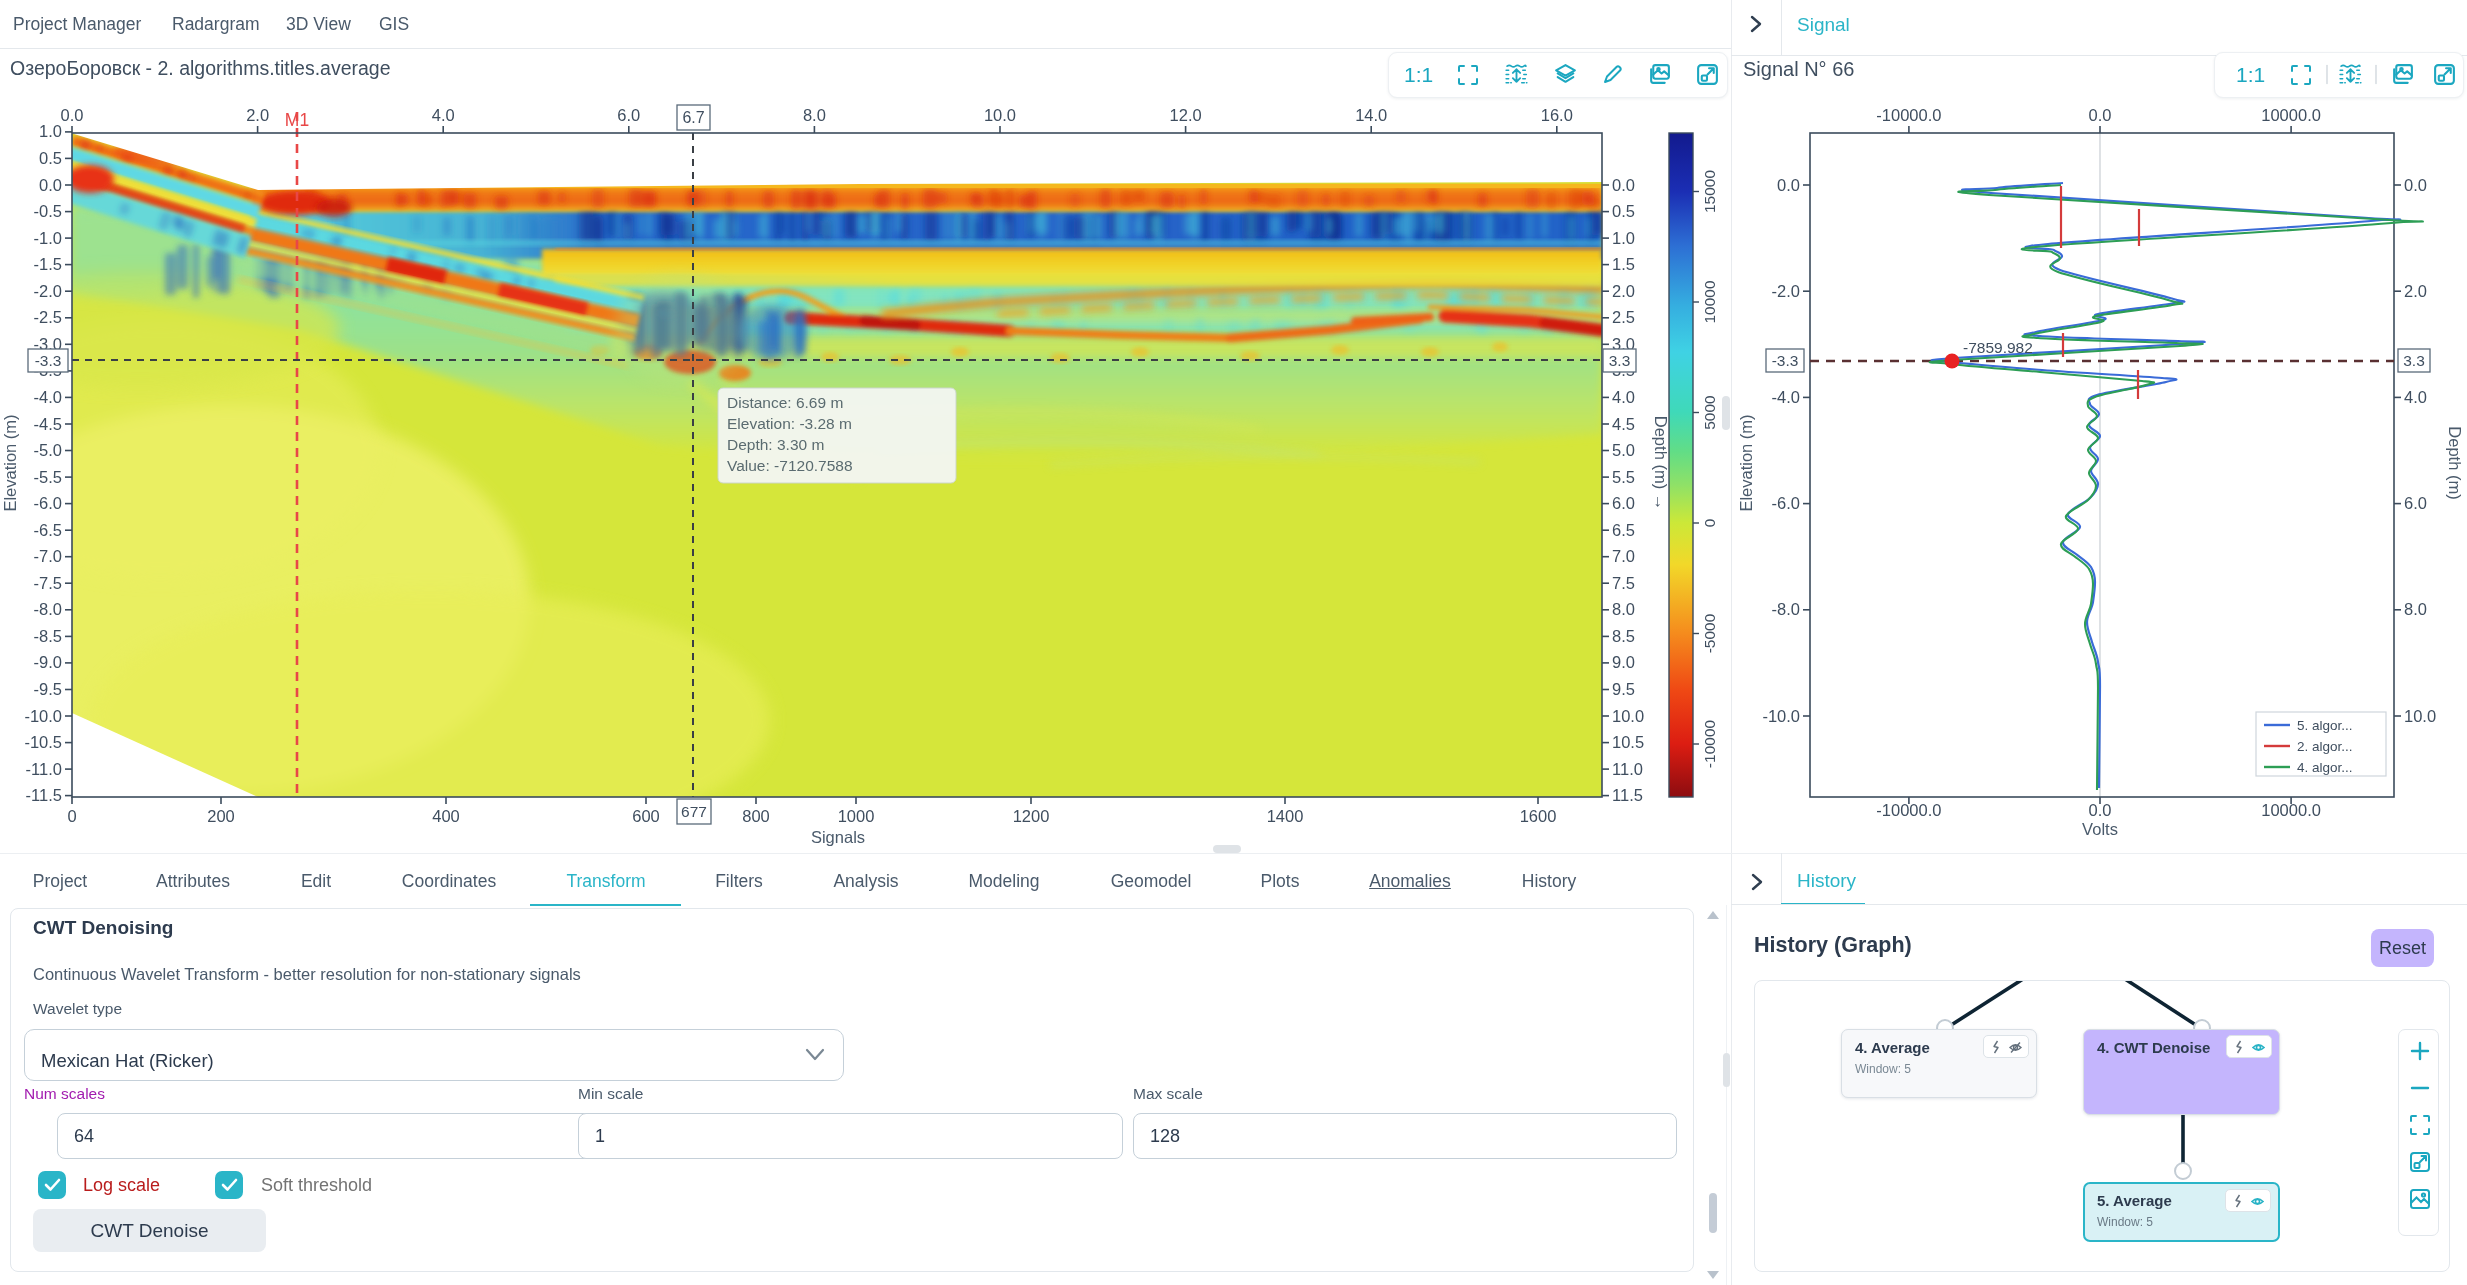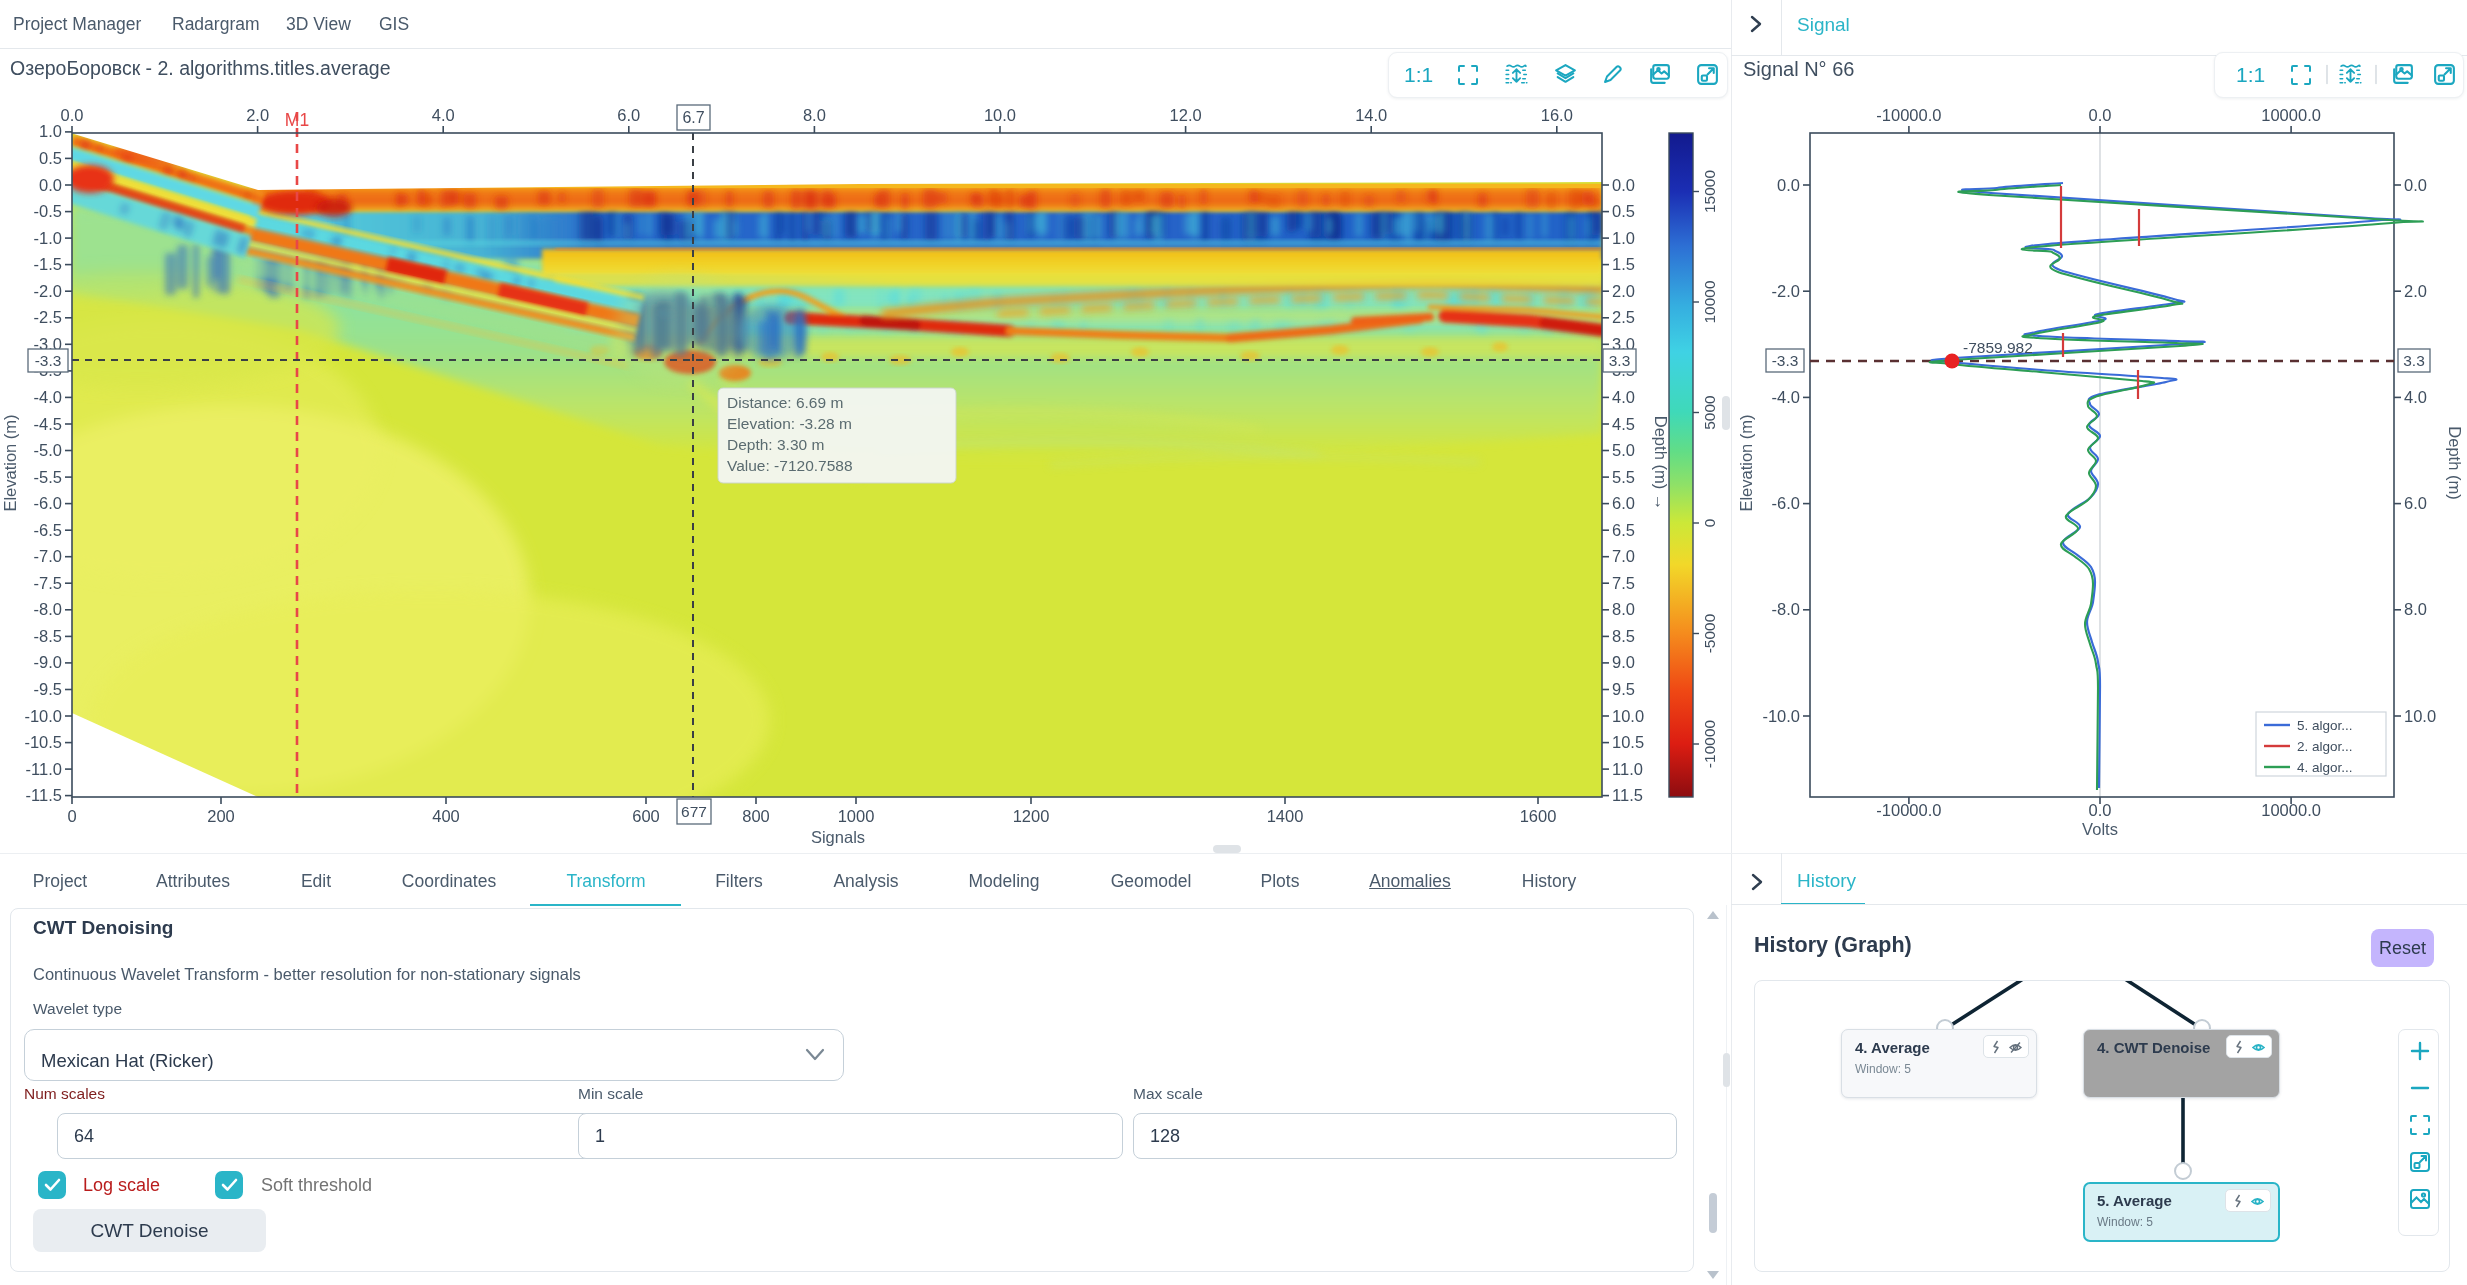--- a/index.html
+++ b/index.html
@@ -946,21 +946,21 @@
   <div class="abs" style="left:10px; top:908px; width:1684px; height:364px; border:1px solid #e2e7ec; border-radius:8px; background:#fff;"></div>
   <div class="abs" style="left:33px; top:917px; font-size:19px; font-weight:bold; color:#2d3b4e;">CWT Denoising</div>
   <div class="abs" style="left:33px; top:965px; font-size:16.5px; color:#4a5a6b;">Continuous Wavelet Transform - better resolution for non-stationary signals</div>
   <div class="abs" style="left:33px; top:1000px; font-size:15.5px; color:#4a5a6b;">Wavelet type</div>
   <div class="abs" style="left:24px; top:1029px; width:820px; height:52px; border:1px solid #c5d0d9; border-radius:10px; background:#fff;">
     <div class="abs" style="left:16px; top:8px; font-size:18.5px; color:#2d3b4e;margin-top:12px;">Mexican Hat (Ricker)</div>
     <svg class="abs" style="right:18px; top:18px;" width="20" height="14" viewBox="0 0 20 14">
         <path d="M2 2 L10 11 L18 2" fill="none" stroke="#7a8894" stroke-width="2.2" stroke-linecap="round" stroke-linejoin="round"></path>
       </svg>
   </div>
-  <div class="abs" style="left:24px; top:1085px; font-size:15.5px; color:#7f1d1d;">Num scales</div>
+  <div class="abs" style="left:24px; top:1085px; font-size:15.5px; color:#a21caf;">Num scales</div>
   <div class="abs" style="left:578px; top:1085px; font-size:15.5px; color:#4a5a6b;">Min scale</div>
   <div class="abs" style="left:1133px; top:1085px; font-size:15.5px; color:#4a5a6b;">Max scale</div>
   <div class="abs" style="left:24px; top:1113px; width:544px; height:46px; border:1px solid #c5d0d9; border-radius:8px; background:#fff; font-size:18px; color:#2d3b4e; line-height:44px; padding-left:16px;margin-left:33px;">64</div>
   <div class="abs" style="left:578px; top:1113px; width:545px; height:46px; border:1px solid #c5d0d9; border-radius:8px; background:#fff; font-size:18px; color:#2d3b4e; line-height:44px; padding-left:16px;">1</div>
   <div class="abs" style="left:1133px; top:1113px; width:544px; height:46px; border:1px solid #c5d0d9; border-radius:8px; background:#fff; font-size:18px; color:#2d3b4e; line-height:44px; padding-left:16px;">128</div>
   <div class="abs" style="left:38px; top:1171px; width:28px; height:28px; border-radius:7px; background:#2ab5c8;"></div>
   <svg class="abs" style="left:44px; top:1178px;" width="17" height="14" viewBox="0 0 17 14">
       <path d="M2 7 L6.5 11.5 L15 2" fill="none" stroke="#fff" stroke-width="2.6" stroke-linecap="round" stroke-linejoin="round"></path>
     </svg>
   <div class="abs" style="left:83px; top:1175px; font-size:18px; color:#b91c1c;">Log scale</div>
@@ -1009,21 +1009,21 @@
           <svg style="position:absolute;left:7px;top:4px;" width="10" height="14" viewBox="0 0 10 14">
             <path d="M6.5 1 L3 6.5 L7 7.5 L3.5 13" stroke="#64707c" stroke-width="1.4" fill="none" stroke-linejoin="round"></path>
           </svg>
           <svg style="position:absolute;right:6px;top:5px;" width="13" height="13" viewBox="0 0 13 13">
             <path d="M1 6.5 Q6.5 1 12 6.5 Q6.5 12 1 6.5 Z" stroke="#64707c" stroke-width="1.4" fill="none"></path>
             <circle cx="6.5" cy="6.5" r="2" stroke="#64707c" stroke-width="1.3" fill="none"></circle>
             <line x1="2" y1="11.5" x2="11" y2="1.5" stroke="#64707c" stroke-width="1.4"></line>
           </svg>
         </div>
     </div>
-    <div class="abs" style="left:328px; top:48px; width:197px; height:69px; background:#a3a3a3; border:1px solid #d9dfe5; border-radius:7px; box-shadow:0 1px 3px rgba(40,60,80,.12);">
+    <div class="abs" style="left:328px; top:48px; width:197px; height:86px; background:#c4b5fd; border:1px solid #d9dfe5; border-radius:7px; box-shadow:0 1px 3px rgba(40,60,80,.12);">
       <div class="abs" style="left:13px; top:9px; font-size:15px; font-weight:bold; color:#2d3b4e;">4. CWT Denoise</div>
       <div style="position:absolute; right:7px; top:5px; width:46px; height:23px; background:#fff; border:1px solid #dde3e8; border-radius:5px;">
           <svg style="position:absolute;left:7px;top:4px;" width="10" height="14" viewBox="0 0 10 14">
             <path d="M6.5 1 L3 6.5 L7 7.5 L3.5 13" stroke="#64707c" stroke-width="1.4" fill="none" stroke-linejoin="round"></path>
           </svg>
           <svg style="position:absolute;right:6px;top:5px;" width="13" height="13" viewBox="0 0 13 13">
             <path d="M1 6.5 Q6.5 1 12 6.5 Q6.5 12 1 6.5 Z" stroke="#29b3c6" stroke-width="1.7" fill="none"></path>
             <circle cx="6.5" cy="6.5" r="2" stroke="#29b3c6" stroke-width="1.6" fill="none"></circle>
           </svg>
         </div>

